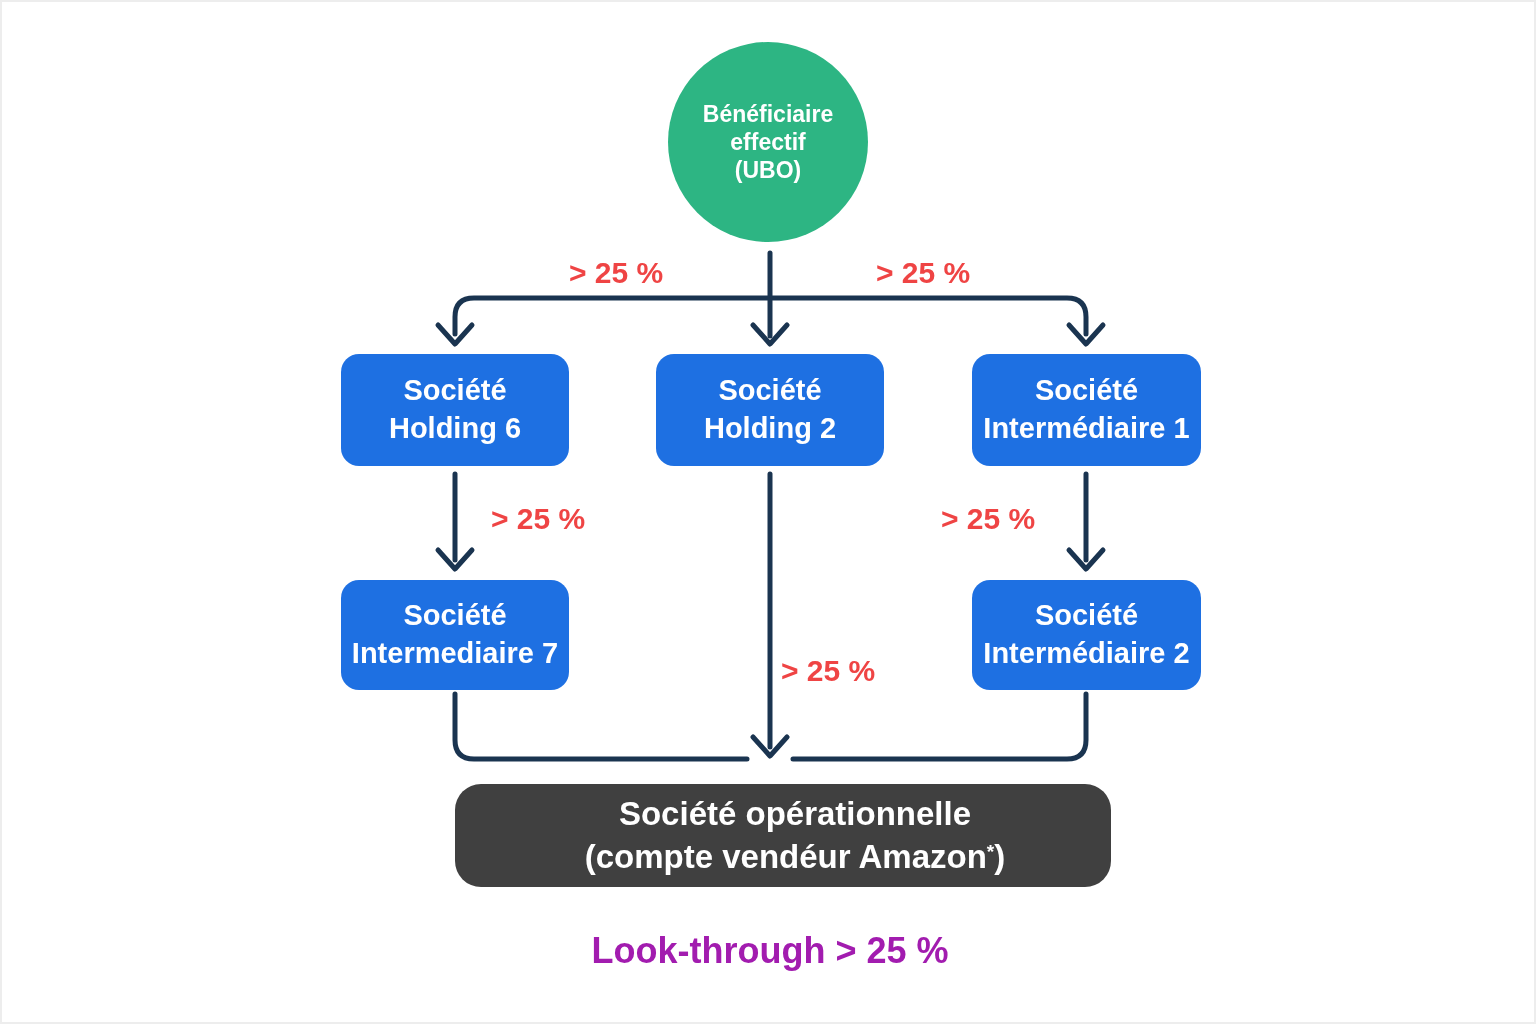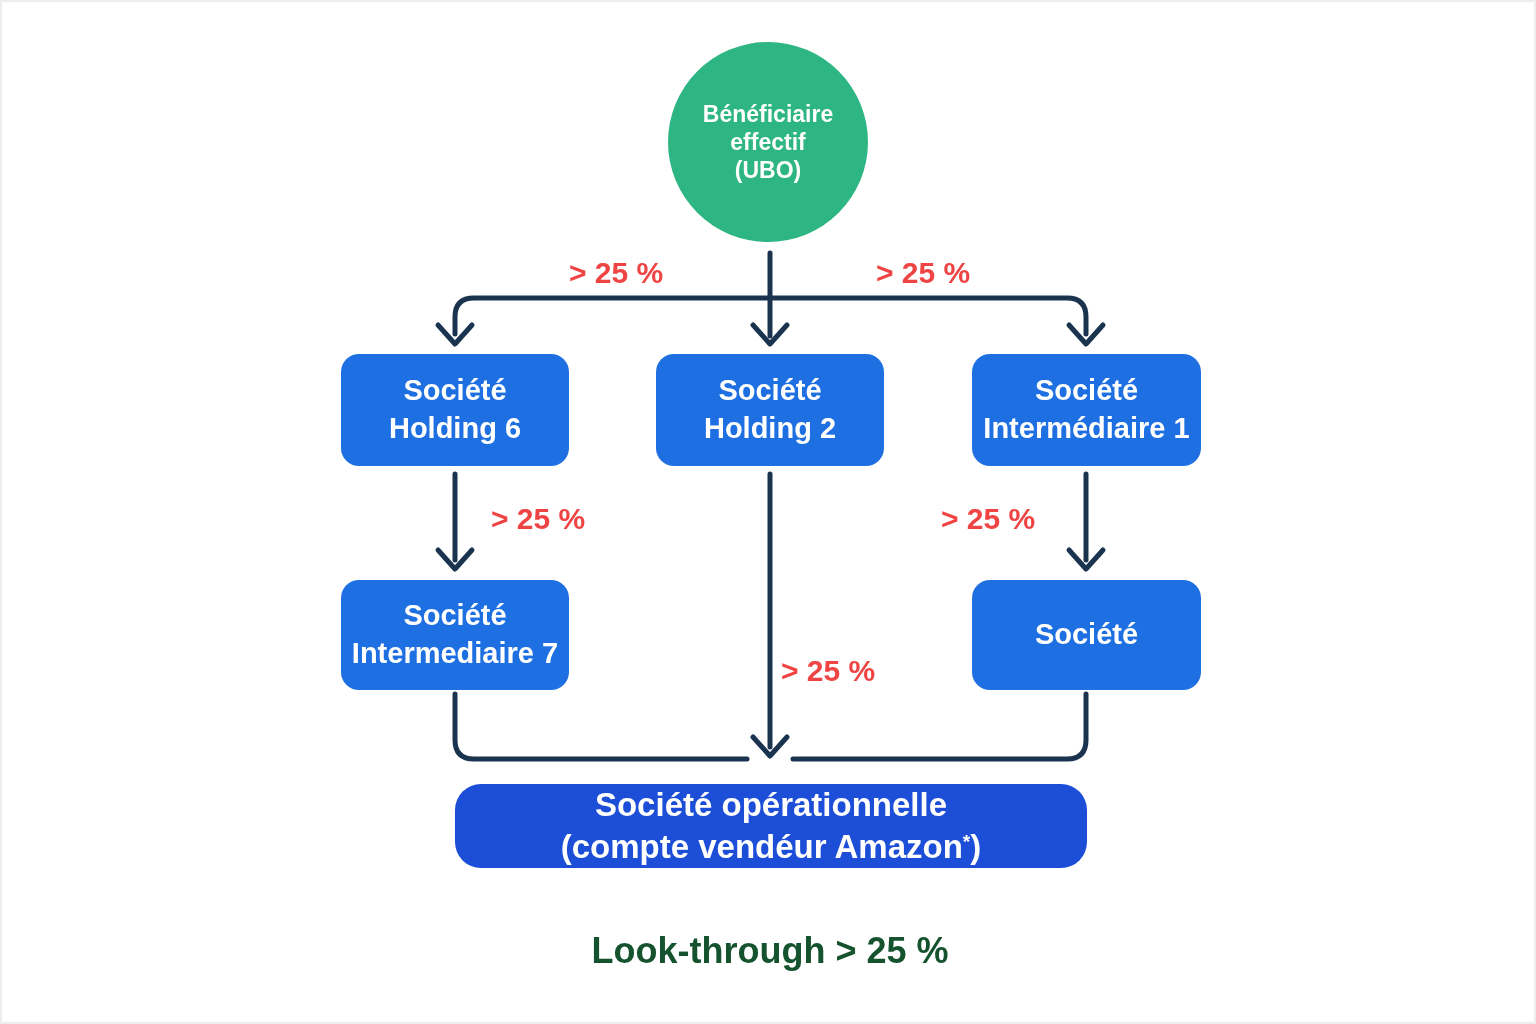--- a/index.html
+++ b/index.html
@@ -63,32 +63,33 @@
   .row2 { top: 578px; height: 110px; }
   .node-holding1        { left: 339px;  width: 228px; }
   .node-holding2        { left: 654px;  width: 228px; }
   .node-inter1-top      { left: 970px;  width: 229px; }
   .node-inter1-mid      { left: 339px;  width: 228px; }
   .node-inter2          { left: 970px;  width: 229px; }
 
   .node-operational {
     position: absolute;
     left: 453px; top: 782px;
-    width: 632px; height: 84px;
-    background: #1d4ed8;
+    width: 632px; height: 103px;
+    background: #404040;
     border-radius: 26px;
     display: flex;
     flex-direction: column;
     align-items: center;
     justify-content: center;
     color: #ffffff;
     font-weight: bold;
     font-size: 33px;
     line-height: 1.28;
     text-align: center;
+    padding-left: 24px;
   }
   .asterisk {
     font-size: 0.58em;
     vertical-align: 0.5em;
     letter-spacing: 0;
   }
 
   .edge-label {
     position: absolute;
     transform: translate(-50%, -50%);
@@ -100,21 +101,21 @@
   .lbl-top-left  { left: 614px;  top: 271px; }
   .lbl-top-right { left: 921px;  top: 271px; }
   .lbl-mid-left  { left: 536px;  top: 517px; }
   .lbl-mid-right { left: 986px;  top: 517px; }
   .lbl-center    { left: 826px;  top: 669px; }
 
   .footer-label {
     position: absolute;
     left: 768px; top: 949px;
     transform: translate(-50%, -50%);
-    color: #14532d;
+    color: #a21caf;
     font-weight: bold;
     font-size: 36px;
     white-space: nowrap;
   }
 </style>
 </head>
 <body>
 
 <div class="canvas">
 
@@ -157,20 +158,21 @@
     <span>Société</span>
     <span>Intermédiaire 1</span>
   </div>
 
   <div class="node row2 node-inter1-mid">
     <span>Société</span>
     <span>Intermediaire 7</span>
   </div>
   <div class="node row2 node-inter2">
     <span>Société</span>
+    <span>Intermédiaire 2</span>
   </div>
 
   <div class="node-operational">
     <span>Société opérationnelle</span>
     <span><span>(compte vendéur Amazon</span><span class="asterisk">*</span><span>)</span></span>
   </div>
 
   <div class="edge-label lbl-top-left">&gt; 25 %</div>
   <div class="edge-label lbl-top-right">&gt; 25 %</div>
   <div class="edge-label lbl-mid-left">&gt; 25 %</div>

